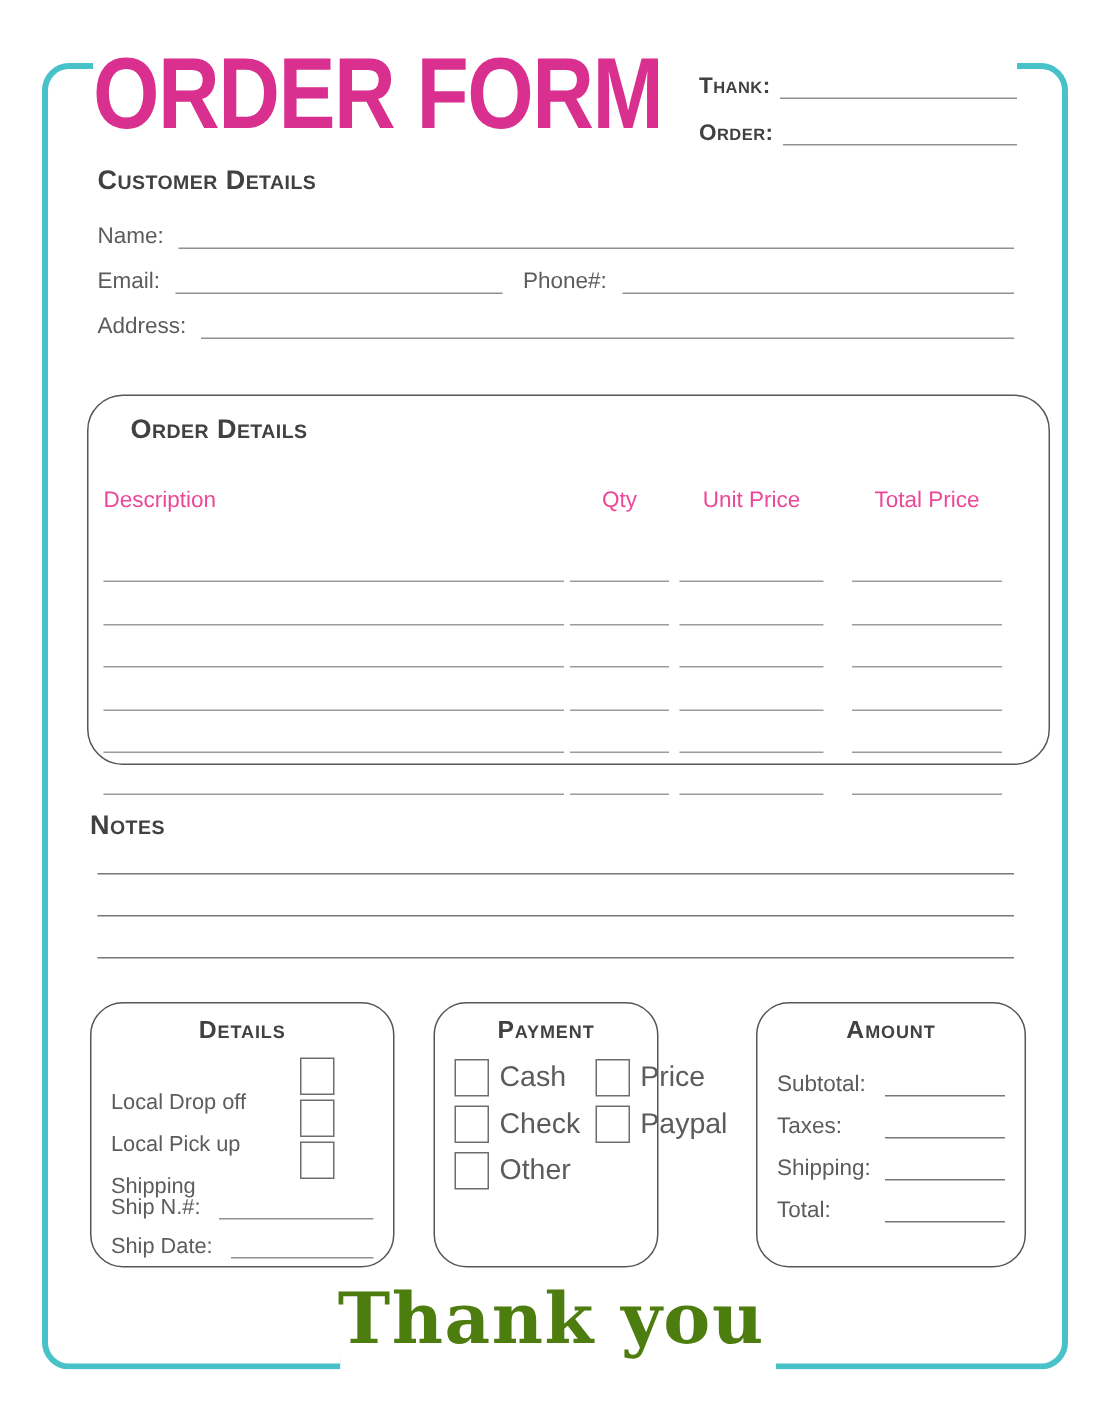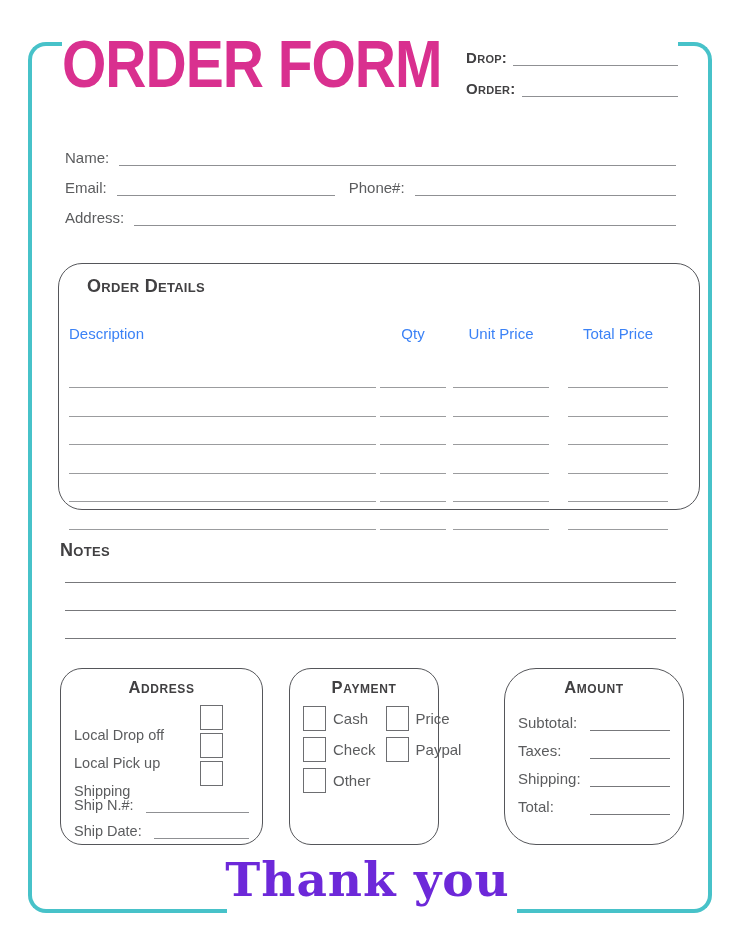--- a/index.html
+++ b/index.html
@@ -43,90 +43,91 @@
   .cust .line { flex:1; }
   .cust .phone-lbl { margin-left:14px; }
   .w-email { flex:0 0 218px !important; }
 
   
   .obox {
     position:absolute; left:58px; top:263px; width:642px; height:247px;
     border:1.6px solid #55565a; border-radius:24px; padding:12px 16px 8px 10px;
   }
   .obox .section-h { margin-left:18px; }
-  .thead { display:flex; margin-top:28px; color:#3b82f6; font-size:15px; }
+  .thead { display:flex; margin-top:28px; color:#ec4899; font-size:15px; }
   .trow  { display:flex; height:28.4px; align-items:flex-end; }
   .c1 { width:307px; }
   .c2 { width:66px; margin-left:4px; text-align:center; }
   .c3 { width:96px; margin-left:7px; text-align:center; }
   .c4 { width:100px; margin-left:19px; text-align:center; }
   .trow .c1,.trow .c2,.trow .c3,.trow .c4 { border-bottom:1.5px solid #9b9c9e; height:0; align-self:flex-end; }
   .tbody { margin-top:18px; }
 
   
   .notes-h { position:absolute; left:60px; top:540px; }
   .notes { position:absolute; left:65px; top:555px; width:611px; }
   .notes .nline { height:28px; border-bottom:1.7px solid #77787b; }
 
   
   .bbox { position:absolute; top:668px; border:1.6px solid #55565a; border-radius:22px; padding:9px 13px; }
   .bbox .title { text-align:center; font-size:16.5px; letter-spacing:.6px; margin-bottom:6px; }
   .box-delivery { left:60px; width:203px; height:177px; }
   .box-payment  { left:289px; width:150px; height:177px; }
-  .box-amount   { left:504px; width:180px; height:177px;border-radius:32px; }
+  .box-amount   { left:504px; width:180px; height:177px; }
 
   .cb { width:23px; height:25px; border:1.6px solid #6d6e71; background:#fff; flex:0 0 auto; }
 
   .dl-row { display:flex; align-items:center; justify-content:space-between; height:28px; padding-right:26px; }
   .dl-row .lbl { font-size:14.5px;margin-top:36px; }
   .dl-field { display:flex; align-items:flex-end; height:26px; }
   .dl-field .lbl { font-size:14.5px; margin-right:8px; }
   .dl-field .line { flex:1; margin-left:4px; }
 
   .pay-grid { display:flex; gap:10px; }
   .pay-col { display:flex; flex-direction:column; }
   .pay-item { display:flex; align-items:center; height:31px; }
-  .pay-item .lbl { font-size:15px; margin-left:7px; }
+  .pay-item .lbl { font-size:19px; margin-left:7px; }
 
   .am-row { display:flex; align-items:flex-end; height:28px; }
   .am-row .lbl { font-size:15px; width:72px; }
   .am-row .line { flex:1; border-bottom-color:#77787b; }
 
   
   .thanks {
     position:absolute; left:0; top:852px; width:735px; text-align:center;
-    font-family:"DejaVu Serif", serif; font-weight:bold; font-size:47px; color:#6d28d9;
+    font-family:"DejaVu Serif", serif; font-weight:bold; font-size:47px; color:#4d7c0f;
     letter-spacing:1px;
   }
 </style>
 </head>
 <body>
 
 <div class="page">
 
   <div class="fr fr-tl"></div>
   <div class="fr fr-tr"></div>
   <div class="fr fr-l"></div>
   <div class="fr fr-r"></div>
   <div class="fr fr-bl"></div>
   <div class="fr fr-br"></div>
 
   <div class="big-title">ORDER FORM</div>
 
   <div class="dateblock">
     <div class="row">
-      <span class="sc">Drop:</span>
+      <span class="sc">Thank:</span>
       <span class="line"></span>
     </div>
     <div class="row">
       <span class="sc">Order:</span>
       <span class="line"></span>
     </div>
   </div>
 
+  <div class="sc section-h cust-h">Customer Details</div>
   <div class="cust">
     <div class="row">
       <span class="lbl">Name:</span>
       <span class="line"></span>
     </div>
     <div class="row">
       <span class="lbl">Email:</span>
       <span class="line w-email"></span>
       <span class="lbl phone-lbl">Phone#:</span>
       <span class="line"></span>
@@ -186,21 +187,21 @@
   </div>
 
   <div class="sc section-h notes-h">Notes</div>
   <div class="notes">
     <div class="nline"></div>
     <div class="nline"></div>
     <div class="nline"></div>
   </div>
 
   <div class="bbox box-delivery">
-    <div class="sc title">Address</div>
+    <div class="sc title">Details</div>
     <div class="dl-row">
       <span class="lbl">Local Drop off</span>
       <span class="cb"></span>
     </div>
     <div class="dl-row">
       <span class="lbl">Local Pick up</span>
       <span class="cb"></span>
     </div>
     <div class="dl-row">
       <span class="lbl">Shipping</span>

